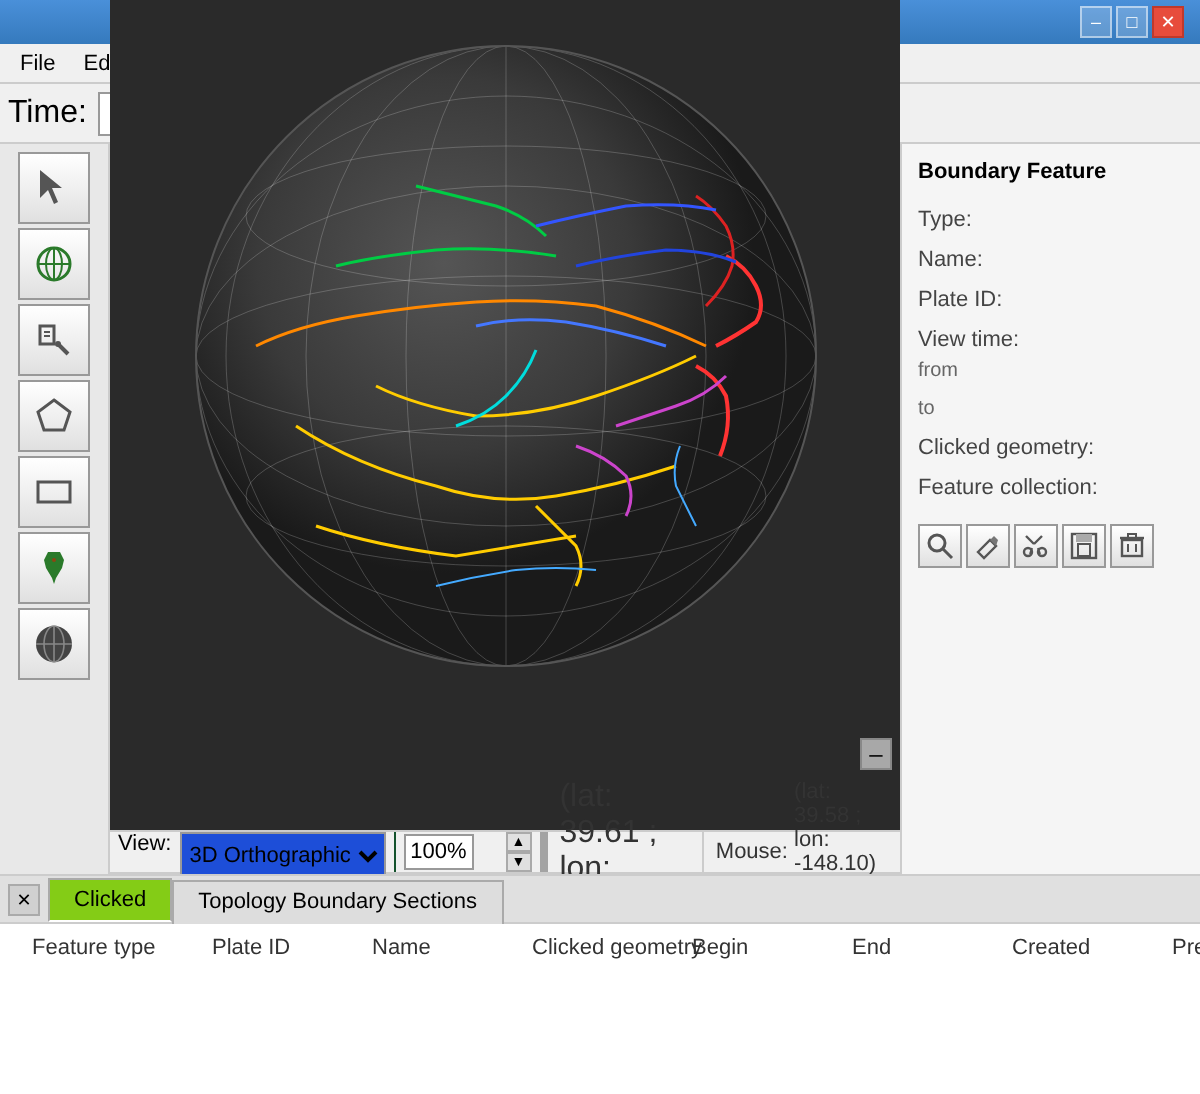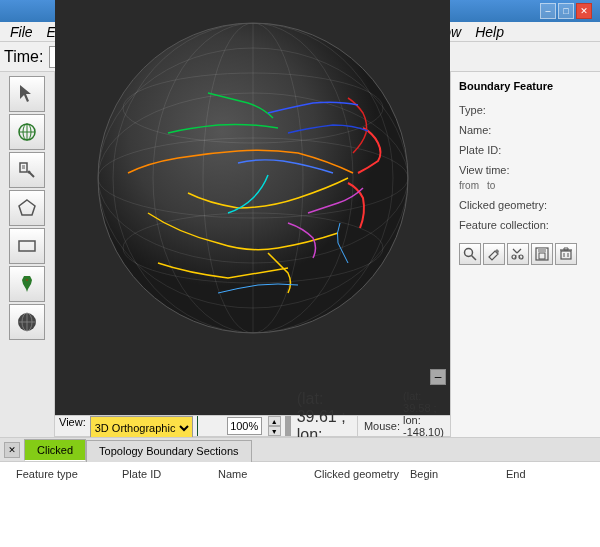--- a/index.html
+++ b/index.html
@@ -53,23 +53,22 @@
       border-bottom: 1px solid #ccc;
       height: 20px;
       display: flex;
       align-items: center;
       padding: 0 4px;
       gap: 2px;
     }
     .menu-item {
       padding: 2px 6px;
       cursor: pointer;
-      font-size: 14px;
+      font-size: 11px;
       color: #000;
-      font-style: italic;
     }
 
     
     .toolbar {
       background: #f0f0f0;
       border-bottom: 1px solid #ccc;
       height: 30px;
       display: flex;
       align-items: center;
       padding: 0 4px;
@@ -204,20 +203,21 @@
     .panel-field-label {
       font-size: 11px;
       color: #444;
       margin-top: 4px;
     }
     .panel-field-sub {
       font-size: 10px;
       color: #666;
       display: flex;
       gap: 8px;
+      flex-direction: column;
     }
     .panel-icons {
       display: flex;
       gap: 2px;
       margin-top: 8px;
     }
     .panel-icon-btn {
       width: 22px;
       height: 22px;
       border: 1px solid #999;
@@ -225,21 +225,21 @@
       cursor: pointer;
       display: flex;
       align-items: center;
       justify-content: center;
       font-size: 11px;
     }
     .view-select {
       height: 24px;
       font-size: 11px;
       border: 1px solid #999;
-      background: #fde047;
+      background: #1d4ed8;
     }
     .status-coords {
       padding: 0 6px;
       font-size: 16px;
       color: #333;
       border-right: 1px solid #ccc;
       height: 100%;
       display: flex;
       align-items: center;
     }
@@ -302,21 +302,21 @@
     .tab:not(.active) { background: #ddd; margin-top: 2px; }
 
     .bottom-content {
       padding: 4px 8px;
       background: white;
       height: calc(110px - 24px);
       overflow-x: auto;
     }
     .table-header {
       display: flex;
-      gap: 16px;
+      gap: 0;
       font-size: 11px;
       color: #333;
       font-weight: normal;
       white-space: nowrap;
     }
     .col-header {
       padding: 2px 8px;
       min-width: 80px;
       color: #333;
       font-size: 11px;
@@ -547,21 +547,21 @@
 </div>
 
 <div style="position:absolute; bottom: 110px; left: 55px; right: 150px; height: 22px; background:#f0f0f0; border-top:1px solid #ccc; border-bottom:1px solid #ccc; display:flex; align-items:center;">
   <div style="display:flex; align-items:flex-start; padding:0 4px; gap:4px; font-size:11px; border-right:1px solid #14532d; height:100%;">
     <span>View:</span>
     <select class="view-select">
       <option>3D Orthographic</option>
       <option>2D Map</option>
     </select>
   </div>
-  <div style="display:flex; align-items:center; padding:0 4px; gap:6px; font-size:11px; border-right:6px solid #a3a3a3; height:100%;margin-left:25px;">
+  <div style="display:flex; align-items:center; padding:0 4px; gap:16px; font-size:11px; border-right:4px solid #a3a3a3; height:100%;">
     <input type="text" style="width: 35px; height: 18px; font-size: 11px; border: 1px solid rgb(153, 153, 153); text-align: center;" value="100%">
     <div style="display:flex; flex-direction:column;">
       <button style="width:13px; height:10px; font-size:7px; border:1px solid #aaa; background:#e0e0e0; cursor:pointer; display:flex; align-items:center; justify-content:center;">▲</button>
       <button style="width:13px; height:10px; font-size:7px; border:1px solid #aaa; background:#e0e0e0; cursor:pointer; display:flex; align-items:center; justify-content:center;">▼</button>
     </div>
   </div>
   <div class="status-coords">(lat: 39.61 ; lon: 82.34)</div>
   <div class="status-mouse">
     <span>Mouse:</span>
     &nbsp;<span>(lat: 39.58 ; lon: -148.10) (off globe)</span>

